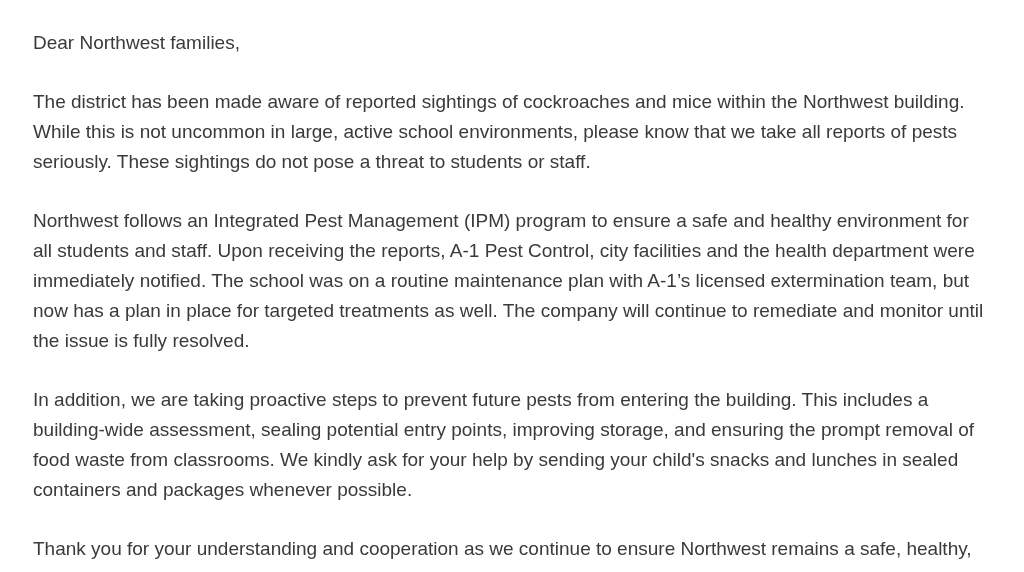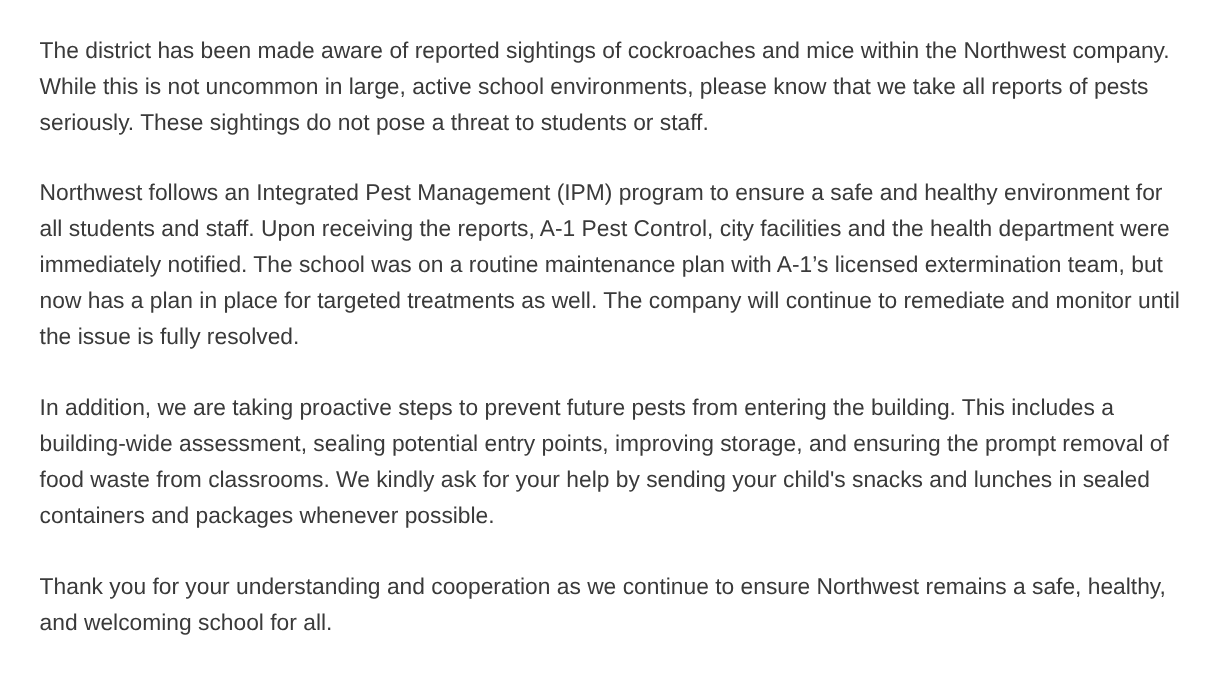--- a/index.html
+++ b/index.html
@@ -28,18 +28,19 @@
   }
   .letter p {
     margin: 0 0 29px 0;
   }
 </style>
 </head>
 <body>
 
 <div class="page">
   <div class="letter">
-    <p>The district has been made aware of reported sightings of cockroaches and mice within the Northwest company. While this is not uncommon in large, active school environments, please know that we take all reports of pests seriously. These sightings do not pose a threat to students or staff.</p>
+    <p>Dear Northwest families,</p>
+    <p>The district has been made aware of reported sightings of cockroaches and mice within the Northwest building. While this is not uncommon in large, active school environments, please know that we take all reports of pests seriously. These sightings do not pose a threat to students or staff.</p>
     <p>Northwest follows an Integrated Pest Management (IPM) program to ensure a safe and healthy environment for all students and staff. Upon receiving the reports, A-1 Pest Control, city facilities and the health department were immediately notified. The school was on a routine maintenance plan with A-1’s licensed extermination team, but now has a plan in place for targeted treatments as well. The company will continue to remediate and monitor until the issue is fully resolved.</p>
     <p>In addition, we are taking proactive steps to prevent future pests from entering the building. This includes a building-wide assessment, sealing potential entry points, improving storage, and ensuring the prompt removal of food waste from classrooms. We kindly ask for your help by sending your child's snacks and lunches in sealed containers and packages whenever possible.</p>
     <p>Thank you for your understanding and cooperation as we continue to ensure Northwest remains a safe, healthy, and welcoming school for all.</p>
   </div>
 </div>
 
 </body></html>

